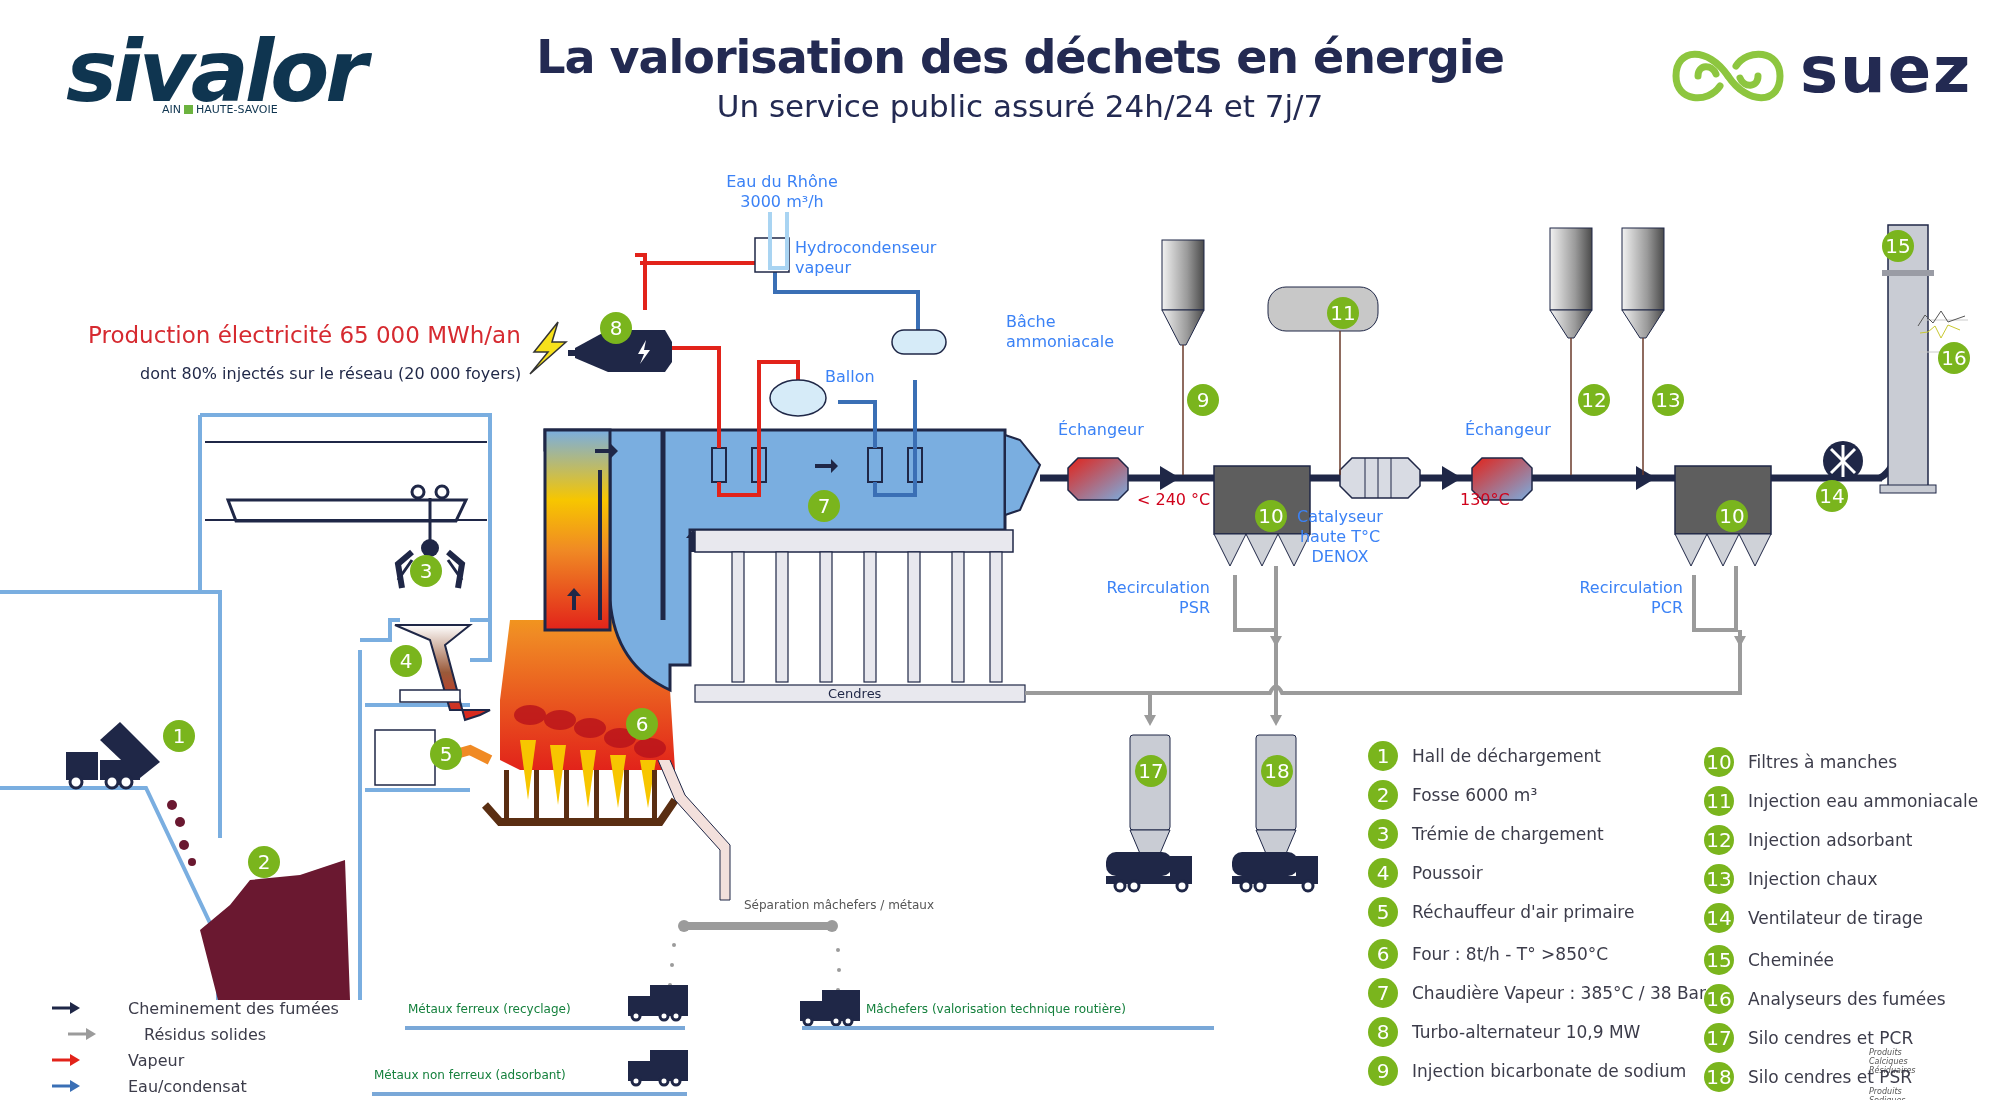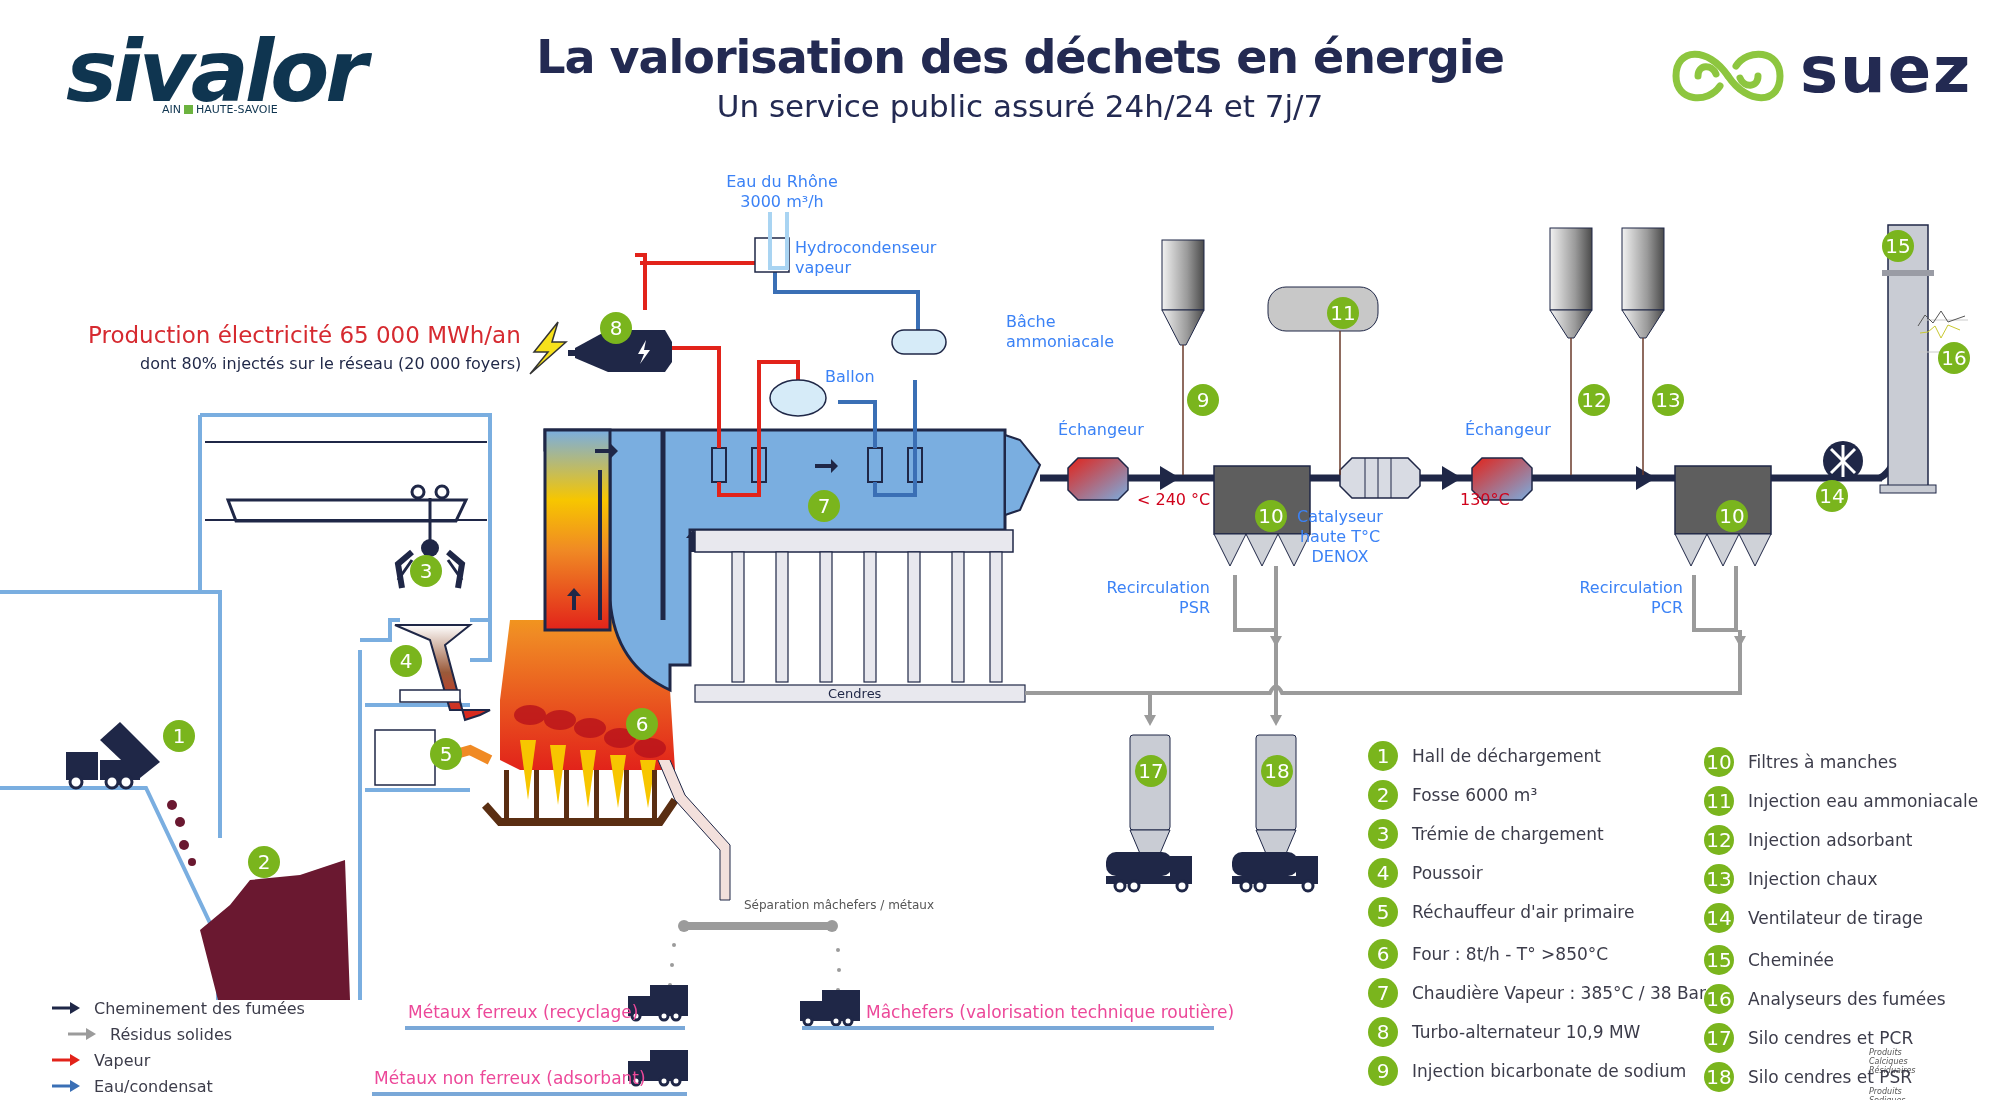--- a/index.html
+++ b/index.html
@@ -5,31 +5,31 @@
   html,body{margin:0;padding:0;background:#fff;}
   body{width:2000px;height:1100px;position:relative;overflow:hidden;font-family:"DejaVu Sans",sans-serif;color:#1f2747;}
   .abs{position:absolute;}
   .title{left:0;width:2040px;top:30px;text-align:center;font-size:46px;font-weight:bold;color:#232a52;letter-spacing:-1px;}
   .subtitle{left:0;width:2040px;top:88px;text-align:center;font-size:31px;color:#232a52;}
   .logo-sivalor{left:66px;top:28px;font-size:86px;font-weight:bold;font-style:italic;color:#0f3550;letter-spacing:-4px;line-height:1;}
   .logo-sivalor-sub{left:162px;top:103px;font-size:11px;font-weight:normal;color:#0f3550;}
   .logo-sivalor-sub .sq{display:inline-block;width:9px;height:9px;background:#6cb33f;margin:0 3px;vertical-align:-1px;}
   .logo-suez{left:1800px;top:38px;font-size:64px;font-weight:bold;color:#232a52;letter-spacing:2px;line-height:1;}
   .elec-title{left:88px;top:322px;font-size:23px;color:#d62a30;}
-  .elec-sub{left:140px;top:354px;font-size:16px;color:#1f2747;}
+  .elec-sub{left:140px;top:364px;font-size:16px;color:#1f2747;}
   .lbl{font-size:16px;color:#3b82f6;line-height:1.25;}
   .lbl-red{font-size:16px;color:#d0021b;}
   .legend-list{font-size:17px;color:#3c3c4a;}
   .legend-item{position:absolute;display:flex;align-items:center;height:32px;}
   .badge{display:inline-flex;align-items:center;justify-content:center;width:30px;height:30px;border-radius:50%;background:#7ab51d;color:#fff;font-size:20px;margin-right:14px;flex-shrink:0;}
   .sm-note{font-size:8px;font-style:italic;color:#555;position:absolute;}
   .flow-legend{font-size:16px;color:#3c3c4a;}
-  .flow-row{position:absolute;display:flex;align-items:center;height:24px;}
+  .flow-row{position:absolute;display:flex;align-items:center;height:24px;gap:34px;}
   .flow-row svg{margin-right:14px;}
-  .out-lbl{font-size:17px;color:#ec4899;position:absolute;}
+  .out-lbl{font-size:12px;color:#15803d;position:absolute;}
   .uline{position:absolute;height:4px;background:#7aa8d8;}
   .nbadge{position:absolute;width:32px;height:32px;border-radius:50%;background:#7ab51d;color:#fff;font-size:20px;display:flex;align-items:center;justify-content:center;}
 </style>
 </head>
 <body>
 
 <div class="abs logo-sivalor">sivalor</div>
 <div class="abs logo-sivalor-sub"><span>AIN</span><span class="sq"></span><span>HAUTE-SAVOIE</span></div>
 <div class="abs title">La valorisation des déchets en énergie</div>
 <div class="abs subtitle">Un service public assuré 24h/24 et 7j/7</div>

